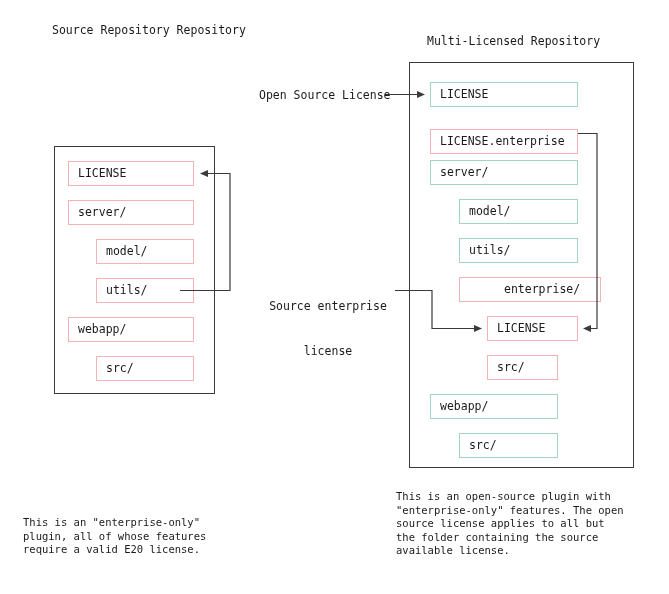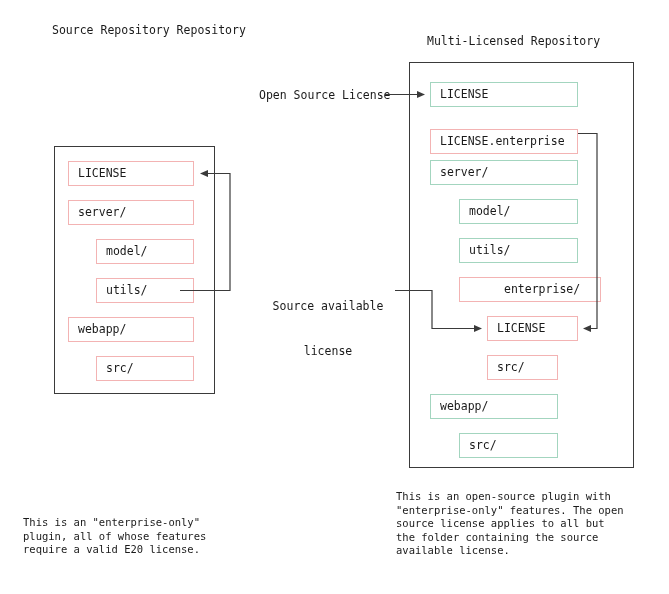--- a/index.html
+++ b/index.html
@@ -113,21 +113,21 @@
   <div class="node green" style="left:459px; top:199px; width:119px; height:25px;">model/</div>
   <div class="node green" style="left:459px; top:238px; width:119px; height:25px;">utils/</div>
   <div class="node red" style="left:459px; top:277px; width:142px; height:25px;padding-left:44px;">enterprise/</div>
   <div class="node red" style="left:487px; top:316px; width:91px; height:25px;">LICENSE</div>
   <div class="node red" style="left:487px; top:355px; width:71px; height:25px;">src/</div>
   <div class="node green" style="left:430px; top:394px; width:128px; height:25px;">webapp/</div>
   <div class="node green" style="left:459px; top:433px; width:99px; height:25px;">src/</div>
 
   <div class="ann" id="ann-open-source">Open Source License</div>
   <div class="ann" id="ann-source-avail">
-    <div>Source available</div>
+    <div>Source enterprise</div>
     <div>license</div>
   </div>
 
   <svg class="overlay" viewBox="0 0 669 594" xmlns="http://www.w3.org/2000/svg">
     <defs>
       <marker id="arrowhead" markerWidth="7" markerHeight="7" refX="6" refY="3" orient="auto" markerUnits="strokeWidth">
         <path d="M0,0 L7,3 L0,6 Z" fill="#3a3a3a"></path>
       </marker>
     </defs>
 

